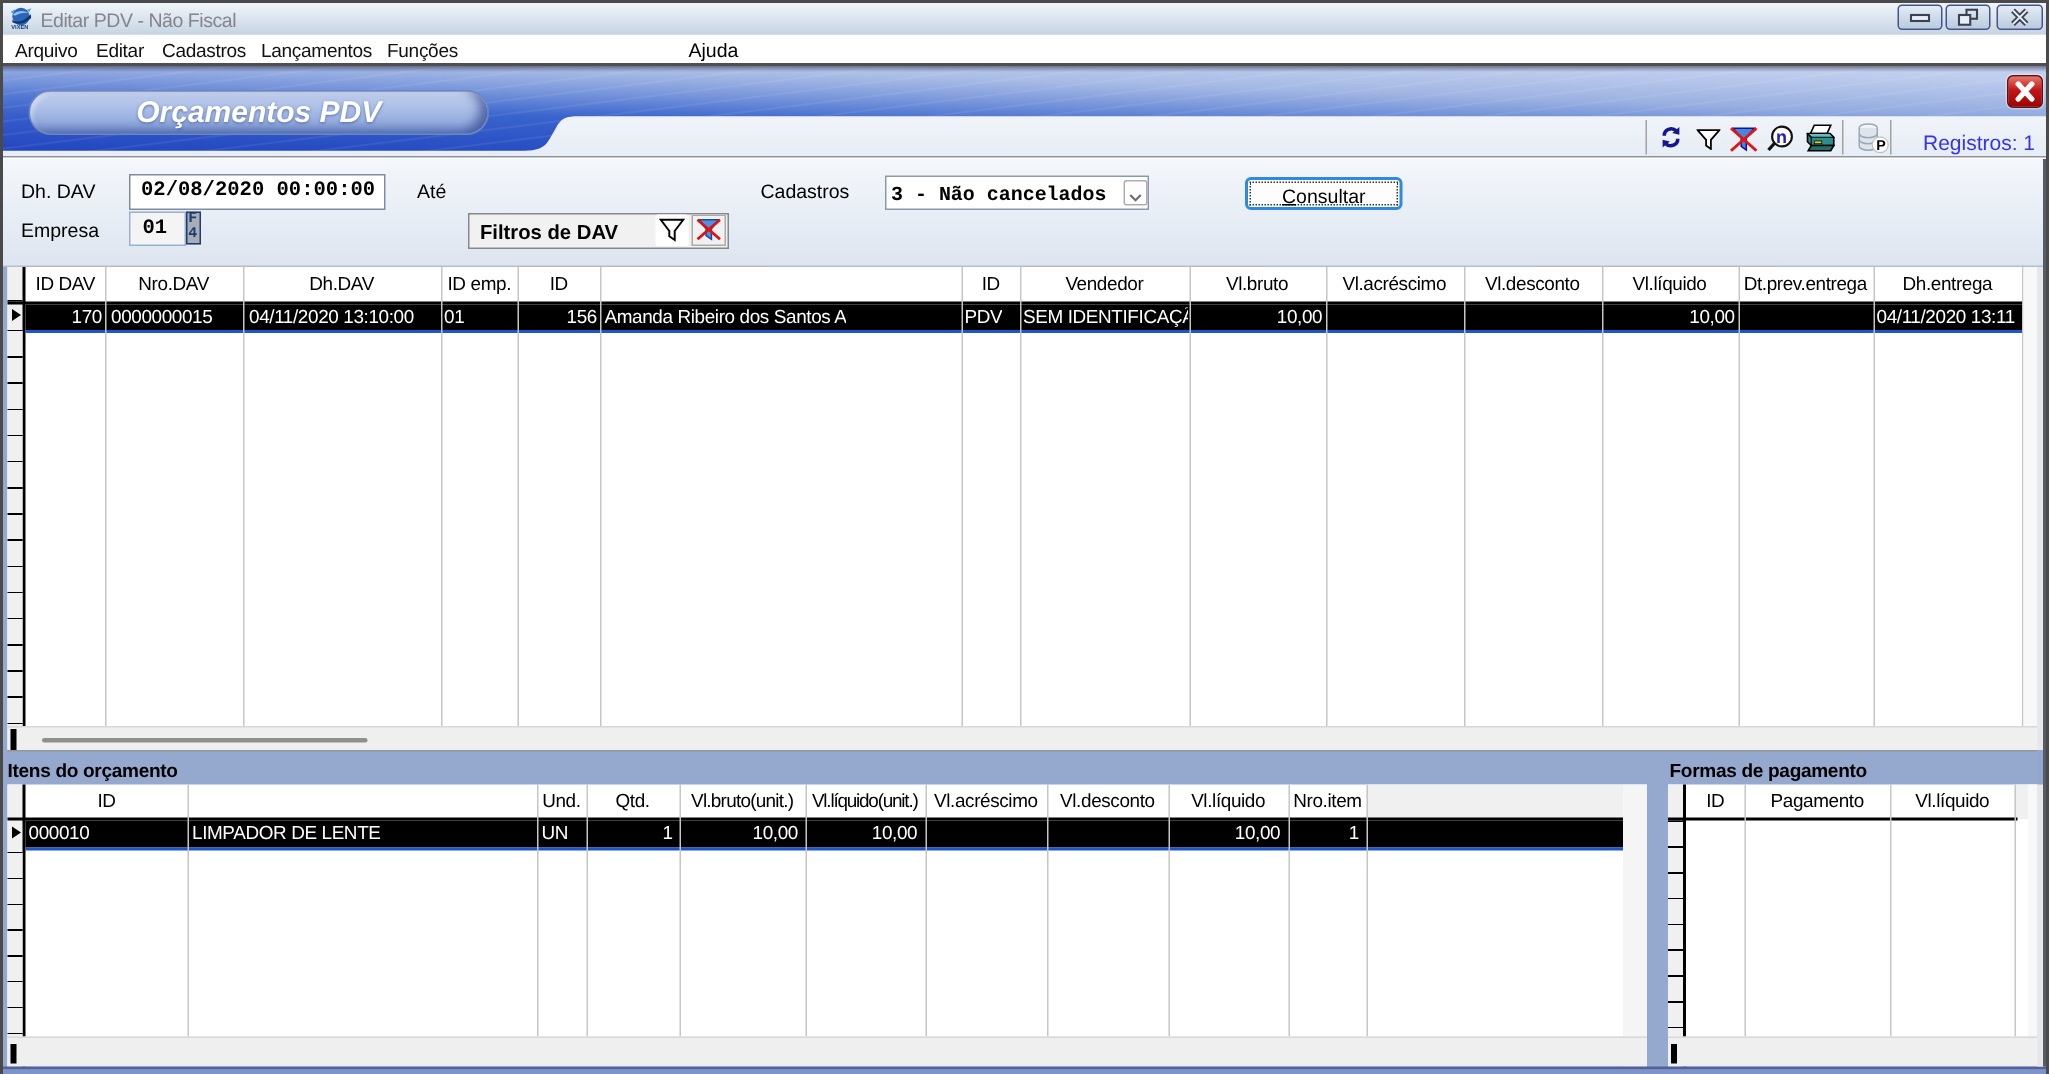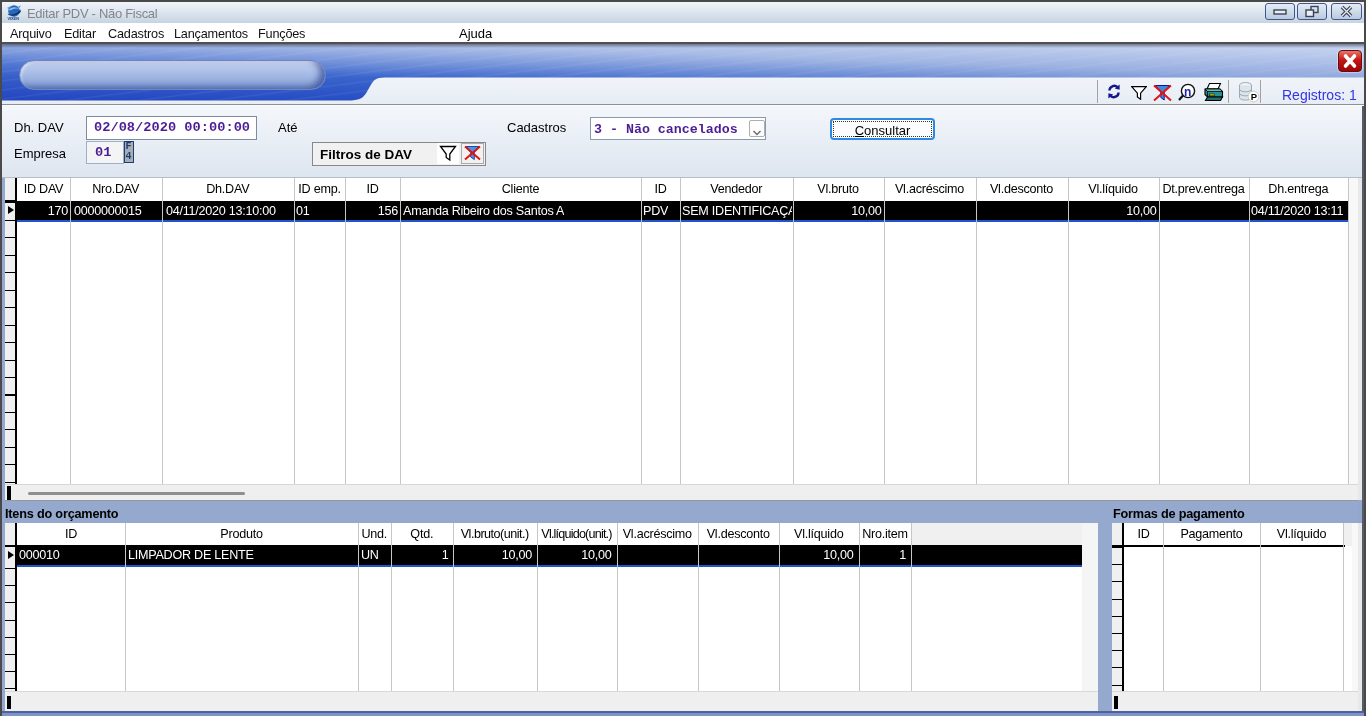--- a/index.html
+++ b/index.html
@@ -2,21 +2,21 @@
 <html><head><meta charset="utf-8">
 <style>
 html,body{margin:0;padding:0;}
 #win{position:relative;width:1366px;height:716px;overflow:hidden;background:#95a8ce;font-family:"Liberation Sans",sans-serif;}
 .abs{position:absolute;}
 .lbl{position:absolute;font-size:13px;color:#000;line-height:13px;white-space:nowrap;}
 .mn{position:absolute;top:28px;font-size:12.7px;letter-spacing:-0.2px;color:#111;line-height:13px;white-space:nowrap;}
 .cl{position:absolute;width:1px;background:#c6c6c6;}
 .hd{position:absolute;font-size:12.6px;letter-spacing:-0.25px;color:#000;display:flex;align-items:center;justify-content:center;white-space:nowrap;overflow:hidden;}
 .wt{position:absolute;font-size:12.6px;letter-spacing:-0.25px;color:#fff;line-height:13px;white-space:nowrap;overflow:hidden;}
-.mono{font-family:"Liberation Mono",monospace;font-weight:bold;font-size:13.7px;color:#4c1d95;white-space:nowrap;overflow:hidden;}
+.mono{font-family:"Liberation Mono",monospace;font-weight:bold;font-size:13.7px;color:#000000;white-space:nowrap;overflow:hidden;}
 </style></head>
 <body>
 <div id="win">
 
   <div class="abs" style="left:0;top:0;width:1366px;height:2px;background:#4a4a4a;z-index:50;"></div>
   <div class="abs" style="left:0;top:0;width:2px;height:716px;background:#4a4a4a;z-index:50;"></div>
   <div class="abs" style="right:0;top:0;width:2px;height:716px;background:#4a4a4a;z-index:50;"></div>
 
   <div class="abs" style="left:2px;top:2px;width:1362px;height:21px;background:linear-gradient(#f1f5fa,#c6d4e2);"></div>
   <div class="abs" style="left:6px;top:4px;width:16px;height:16px;">
@@ -86,20 +86,21 @@
         </linearGradient>
       </defs>
       <path id="bshape" d="M0,0 H1362 V33.5 H383 C373,33.5 371.5,36.5 368.5,41.5 L364.5,48.5 C361,54.5 357,56.5 346,56.5 H0 Z" fill="url(#bg)"></path>
       <path d="M0,0 H1362 V33.5 H383 C373,33.5 371.5,36.5 368.5,41.5 L364.5,48.5 C361,54.5 357,56.5 346,56.5 H0 Z" fill="url(#lite)"></path>
       <path d="M0,0 H1362 V33.5 H383 C373,33.5 371.5,36.5 368.5,41.5 L364.5,48.5 C361,54.5 357,56.5 346,56.5 H0 Z" fill="url(#pst)"></path>
       <rect x="0" y="0" width="1362" height="4" fill="url(#shade)"></rect>
     </svg>
   </div>
 
   <div class="abs" style="left:19px;top:60px;width:307px;height:30px;border-radius:15px;background:linear-gradient(#c4d2f0,#84a0d8);border:1px solid #6d85c0;box-sizing:border-box;box-shadow:inset -5px -2px 7px rgba(25,45,125,0.6), inset 2px 2px 3px rgba(255,255,255,0.45);"></div>
+  <div class="abs" style="left:19px;top:64px;width:307px;text-align:center;font-size:20px;font-weight:bold;font-style:italic;color:#fff;text-shadow:0 1px 2px rgba(40,60,130,0.6);">Orçamentos PDV</div>
 
   <div class="abs" style="left:1338px;top:50px;width:24px;height:22px;border-radius:4px;background:linear-gradient(#e8766a,#c41616 45%,#9c0404);border:1px solid #6a0c0c;box-sizing:border-box;box-shadow:0 0 0 1px rgba(255,255,255,0.35);"></div>
   <div class="abs" style="left:1338px;top:50px;width:24px;height:22px;">
     <svg width="24" height="22" viewBox="0 0 24 22">
         <path d="M7.5,6 L16.5,16 M16.5,6 L7.5,16" stroke="#fff" stroke-width="3.6" stroke-linecap="round"></path>
       </svg>
   </div>
 
   <div class="abs" style="left:1097px;top:80px;width:1px;height:23px;background:#a2a2a2;"></div>
   <div class="abs" style="left:1228px;top:80px;width:1px;height:23px;background:#a2a2a2;"></div>
@@ -218,21 +219,20 @@
   <div class="cl" style="left:1067.5px;top:178px;height:306px;"></div>
   <div class="cl" style="left:1158.5px;top:178px;height:306px;"></div>
   <div class="cl" style="left:1248.5px;top:178px;height:306px;"></div>
   <div class="cl" style="left:1348px;top:178px;height:306px;"></div>
 
   <div class="hd" style="left:17px;top:178px;width:53px;height:22px;">ID DAV</div>
   <div class="hd" style="left:70px;top:178px;width:91.5px;height:22px;">Nro.DAV</div>
   <div class="hd" style="left:161.5px;top:178px;width:132.5px;height:22px;">Dh.DAV</div>
   <div class="hd" style="left:294px;top:178px;width:51px;height:22px;">ID emp.</div>
   <div class="hd" style="left:345px;top:178px;width:55px;height:22px;">ID</div>
-  <div class="hd" style="left:400px;top:178px;width:241px;height:22px;">Cliente</div>
   <div class="hd" style="left:641px;top:178px;width:39px;height:22px;">ID</div>
   <div class="hd" style="left:680px;top:178px;width:112.5px;height:22px;">Vendedor</div>
   <div class="hd" style="left:792.5px;top:178px;width:91px;height:22px;">Vl.bruto</div>
   <div class="hd" style="left:883.5px;top:178px;width:92px;height:22px;">Vl.acréscimo</div>
   <div class="hd" style="left:975.5px;top:178px;width:92px;height:22px;">Vl.desconto</div>
   <div class="hd" style="left:1067.5px;top:178px;width:91px;height:22px;">Vl.líquido</div>
   <div class="hd" style="left:1158.5px;top:178px;width:90px;height:22px;">Dt.prev.entrega</div>
   <div class="hd" style="left:1248.5px;top:178px;width:99.5px;height:22px;">Dh.entrega</div>
 
   <div class="wt" style="left:17px;top:205px;width:51px;text-align:right;">170</div>
@@ -270,21 +270,20 @@
   <div class="cl" style="left:358px;top:522.5px;height:168.5px;"></div>
   <div class="cl" style="left:390.5px;top:522.5px;height:168.5px;"></div>
   <div class="cl" style="left:453px;top:522.5px;height:168.5px;"></div>
   <div class="cl" style="left:536.5px;top:522.5px;height:168.5px;"></div>
   <div class="cl" style="left:616.5px;top:522.5px;height:168.5px;"></div>
   <div class="cl" style="left:698px;top:522.5px;height:168.5px;"></div>
   <div class="cl" style="left:778.5px;top:522.5px;height:168.5px;"></div>
   <div class="cl" style="left:859px;top:522.5px;height:168.5px;"></div>
   <div class="cl" style="left:911px;top:522.5px;height:168.5px;"></div>
   <div class="hd" style="left:17px;top:522.5px;width:108px;height:22px;">ID</div>
-  <div class="hd" style="left:125px;top:522.5px;width:233px;height:22px;">Produto</div>
   <div class="hd" style="left:358px;top:522.5px;width:32.5px;height:22px;">Und.</div>
   <div class="hd" style="left:390.5px;top:522.5px;width:62.5px;height:22px;">Qtd.</div>
   <div class="hd" style="left:453px;top:522.5px;width:83.5px;height:22px;letter-spacing:-0.5px;">Vl.bruto(unit.)</div>
   <div class="hd" style="left:536.5px;top:522.5px;width:80px;height:22px;letter-spacing:-0.8px;">Vl.líquido(unit.)</div>
   <div class="hd" style="left:616.5px;top:522.5px;width:81.5px;height:22px;">Vl.acréscimo</div>
   <div class="hd" style="left:698px;top:522.5px;width:80.5px;height:22px;">Vl.desconto</div>
   <div class="hd" style="left:778.5px;top:522.5px;width:80.5px;height:22px;">Vl.líquido</div>
   <div class="hd" style="left:859px;top:522.5px;width:52px;height:22px;">Nro.item</div>
   <div class="wt" style="left:19px;top:549px;">000010</div>
   <div class="wt" style="left:128px;top:549px;">LIMPADOR DE LENTE</div>

